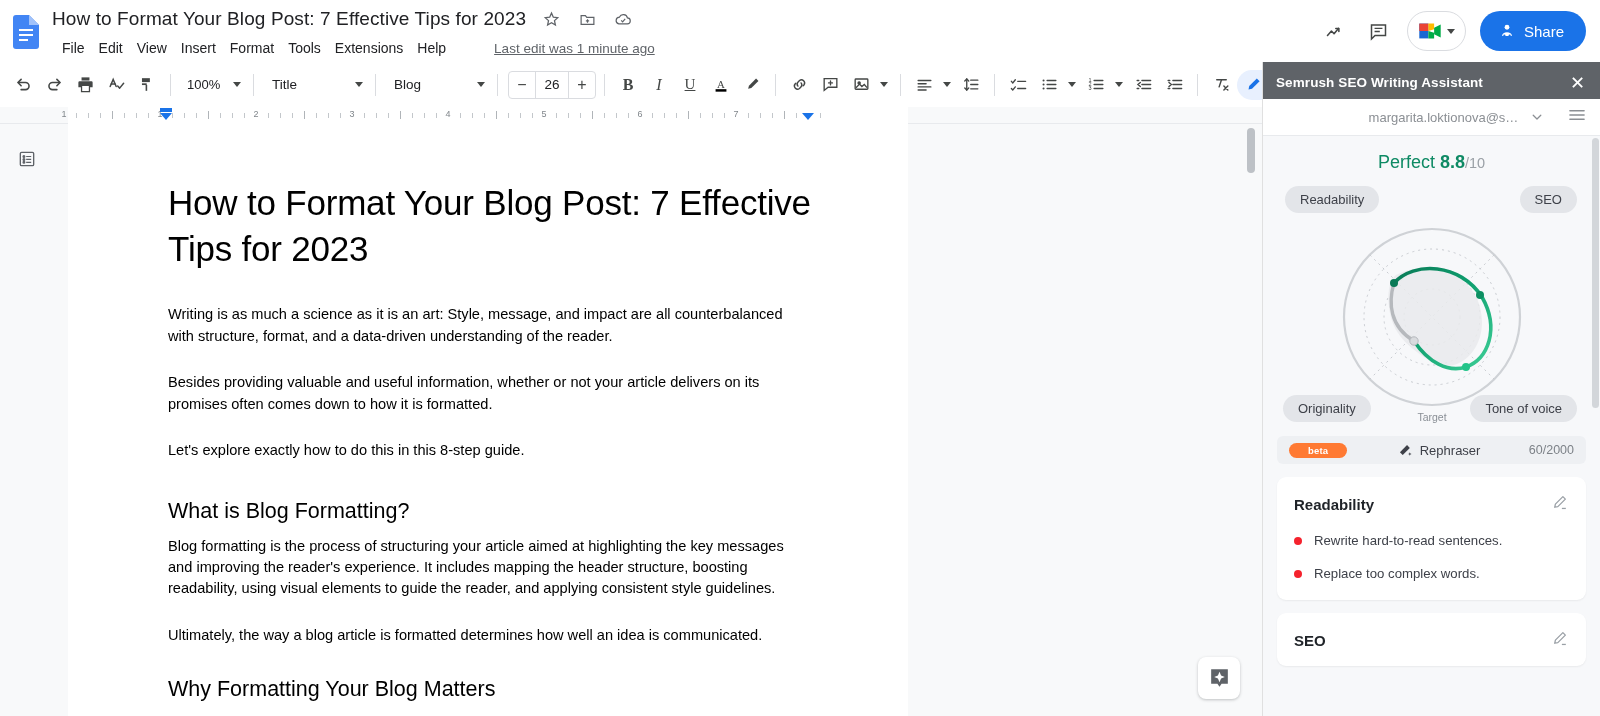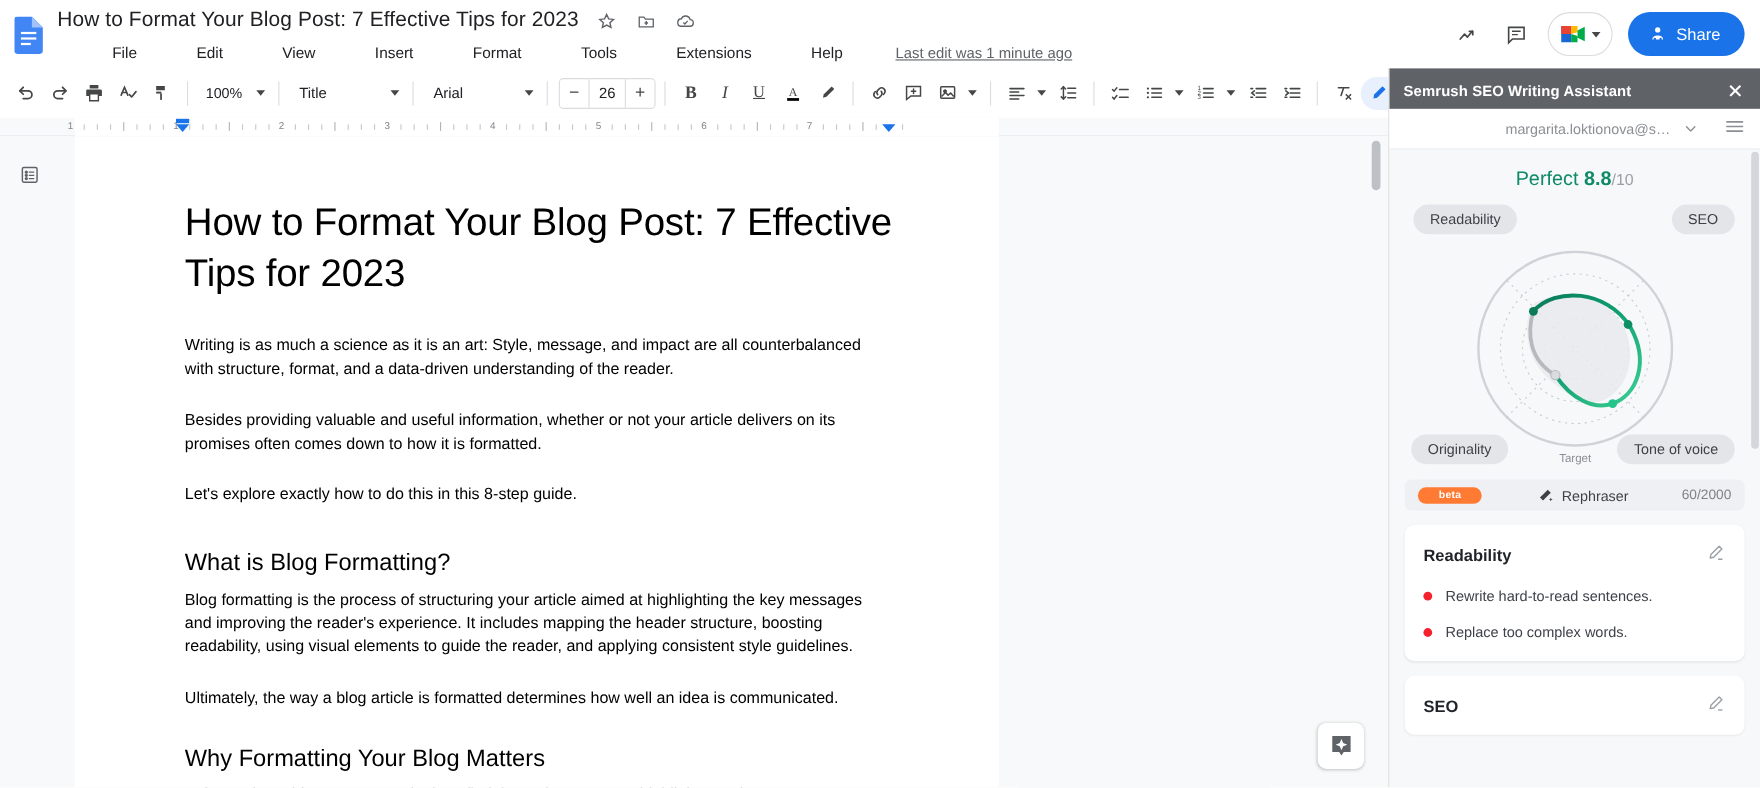--- a/index.html
+++ b/index.html
@@ -29,21 +29,21 @@
     white-space: nowrap; cursor: text;
   }
   .title-icon {
     margin-left: 14px; width: 22px; height: 22px; cursor: pointer;
     display: flex; align-items: center; justify-content: center;
     color: #5f6368;
   }
   .menu-row { display: flex; align-items: center; height: 24px; margin-top: 2px; padding-left: 3px; }
   .menu-item {
     font-size: 14px; color: #202124; padding: 3px 7px; border-radius: 4px;
-    cursor: pointer; white-space: nowrap; margin-left: 40px;
+    cursor: pointer; white-space: nowrap;
   }
   .last-edit {
     font-size: 13.5px; color: #5f6368; margin-left: 41px;
     text-decoration: underline; cursor: pointer; white-space: nowrap;
   }
 
   .topright {
     position: absolute; right: 14px; top: 8px; height: 46px;
     display: flex; align-items: center; gap: 4px;
   }
@@ -390,21 +390,21 @@
     <div class="tb-sep"></div>
 
     <div class="tb-select style">
       <span>Title</span>
       <span class="caret"></span>
     </div>
 
     <div class="tb-sep"></div>
 
     <div class="tb-select font">
-      <span>Arial</span>
+      <span>Blog</span>
       <span class="caret"></span>
     </div>
 
     <div class="tb-sep"></div>
 
     <div class="fontsize-box">
       <div class="fs-btn">−</div>
       <div class="fs-val">26</div>
       <div class="fs-btn">+</div>
     </div>

